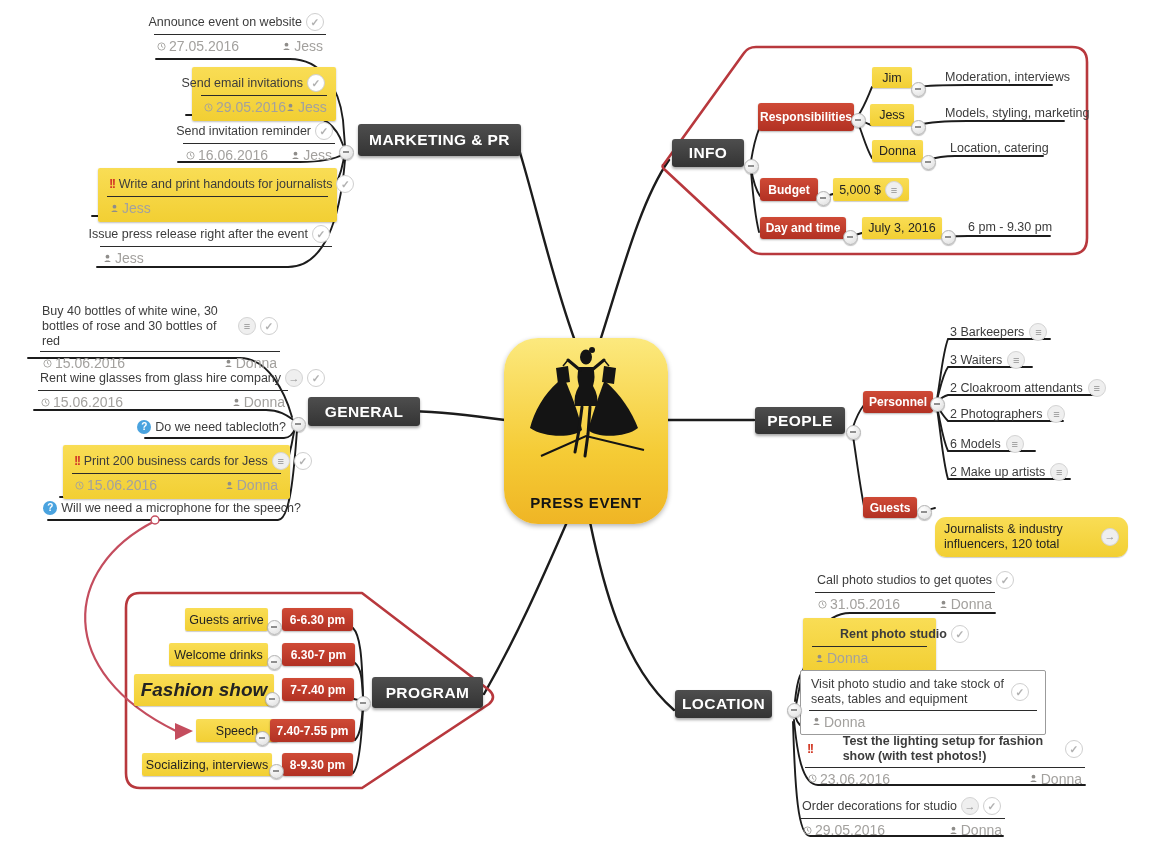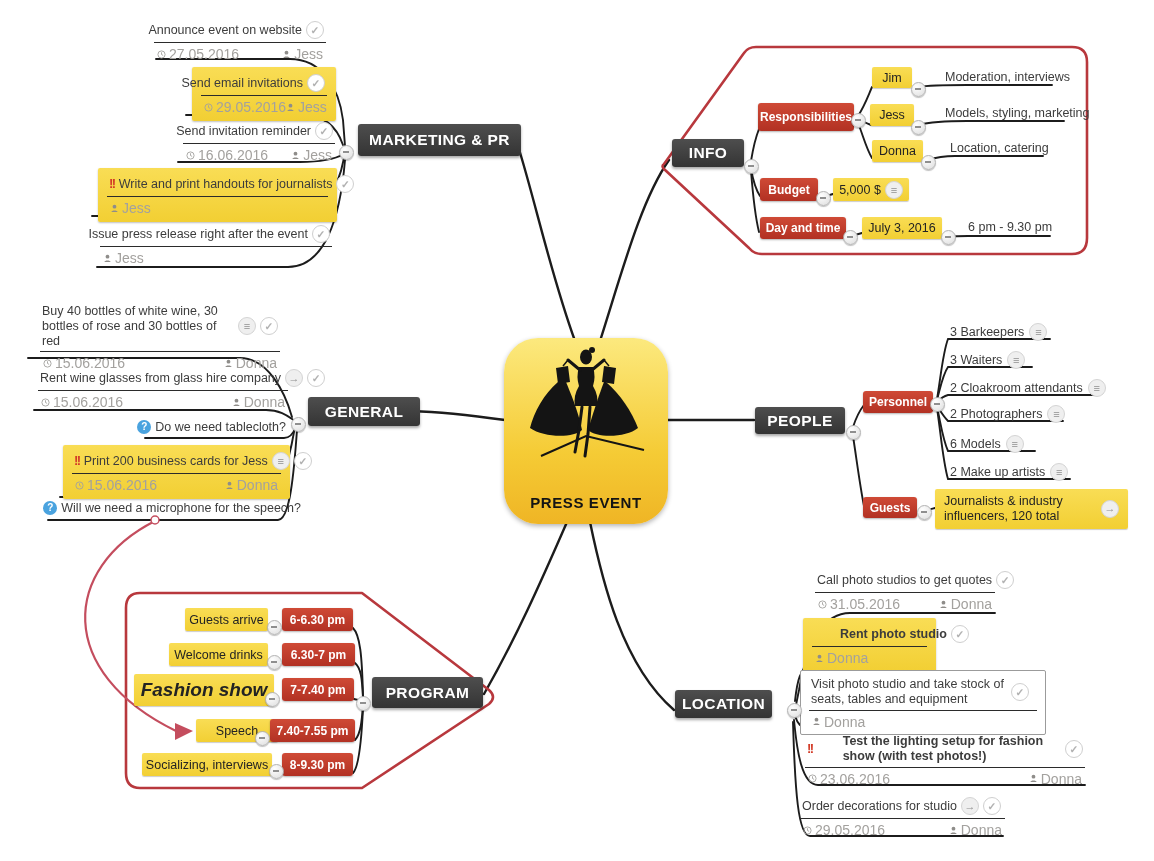--- a/index.html
+++ b/index.html
@@ -181,21 +181,21 @@
 <div class="node topic" style="left:755px;top:407px;width:90px;height:27px;">
       <span>PEOPLE</span>
     </div>
 <div class="node topic" style="left:372px;top:677px;width:111px;height:31px;">
       <span>PROGRAM</span>
     </div>
 <div class="node topic" style="left:675px;top:690px;width:97px;height:28px;">
       <span>LOCATION</span>
     </div>
 
-<div class="task sep ralign" style="left:154px;top:20px;width:172px;">
+<div class="task sep ralign" style="left:154px;top:12px;width:172px;">
   <div class="trow">
         <svg width="13" height="13" viewBox="0 0 14 14">
           <circle cx="7" cy="7" r="6.5" fill="#3f8fd2"></circle>
           <path d="M2,5 C4,3 6,4 7,2 L9,3 C8,5 6,6 4,7 Z" fill="#58a53c"></path>
           <path d="M8,8 C10,7 12,8 12,10 C10,12 8,12 7,10 Z" fill="#58a53c"></path>
         </svg>
         <span class="txt">Announce event on website</span>
         <span class="cico">✓</span>
       </div>
   <div class="meta">
@@ -442,21 +442,21 @@
       <span class="gico">≡</span>
     </div>
 <div class="pitem" style="left:950px;top:463px;">
       <span>2 Make up artists</span>
       <span class="gico">≡</span>
     </div>
 
 <div class="node redbox" style="left:863px;top:497px;width:54px;height:21px;">
       <span>Guests</span>
     </div>
-<div class="node yellowbox jwrap" style="left:935px;top:489px;width:175px;">
+<div class="node yellowbox jwrap" style="left:935px;top:517px;width:175px;border-radius:11px;">
       <span style="width:146px;">Journalists &amp; industry influencers, 120 total</span>
       <span class="gico">→</span>
     </div>
 
 <div class="node yellowbox" style="left:185px;top:608px;width:83px;height:23px;">
       <span>Guests arrive</span>
     </div>
 <div class="node redbox" style="left:282px;top:608px;width:71px;height:23px;">
       <span>6-6.30 pm</span>
     </div>

